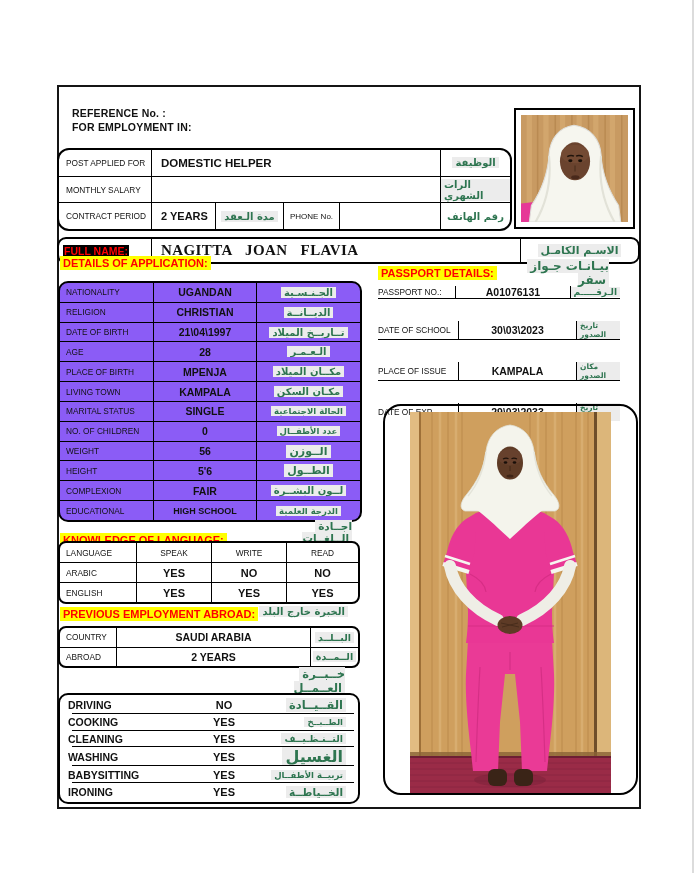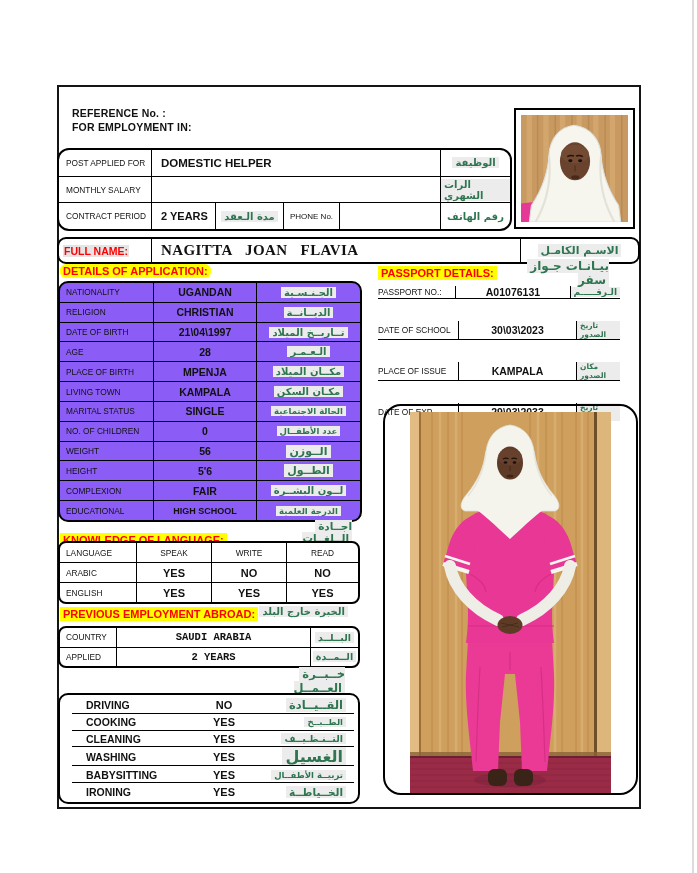--- a/index.html
+++ b/index.html
@@ -33,27 +33,27 @@
   .jt-value-sm { width:63px; font-weight:bold; font-size:11px; padding-left:9px; }
   .jt-contract-ar { width:69px; border-left:1.5px solid #000; border-right:1.5px solid #000; justify-content:center; font-size:10px; }
   .jt-phone { width:56px; font-size:8px; justify-content:center; border-right:1.5px solid #000; }
   .jt-empty { flex:1; }
   .jt-ar { width:70px; border-left:1.5px solid #000; justify-content:center; font-size:10px; }
 
   
   .fullname-row { left:57px; top:237px; width:583px; height:27px; border:2px solid #000; border-radius:9px;
                   display:flex; align-items:stretch; overflow:hidden; background:#fff; }
   .fn-label { width:93px; border-right:1.5px solid #000; display:flex; align-items:center; padding-left:4px; }
-  .fn-label span { background:#e5e5e5; color:#ff0000; font-weight:bold; font-size:10.5px; padding:0 1px; }
+  .fn-label span { background:#000000; color:#ff0000; font-weight:bold; font-size:10.5px; padding:0 1px; }
   .fn-value { flex:1; display:flex; align-items:center; padding-left:9px;
               font-family:"Liberation Serif", serif; font-weight:bold; font-size:15px; word-spacing:9px; letter-spacing:0.4px; }
   .fn-ar { width:118px; border-left:1.5px solid #000; display:flex; align-items:center; justify-content:center; font-size:11px; }
 
   
-  .sec-details { left:60px; top:264px;border-radius:6px; }
+  .sec-details { left:60px; top:256px; }
   .sec-passport { left:378px; top:266px; }
   .ar-passport-title { left:495px; top:259px; width:114px; text-align:right; font-size:12px; }
   .sec-knowledge { left:60px; top:521px;margin-top:12px; }
   .ar-knowledge { left:266px; top:520px; width:86px; text-align:right; font-size:10.5px; }
   .sec-prev { left:60px; top:607px; }
   .ar-prev { left:254px; top:606px; width:94px; text-align:right; font-size:10px; }
   .sec-work { left:60px; top:677px;margin-top:22px; }
   .ar-work { left:252px; top:667px; width:93px; text-align:right; font-size:11.5px; }
 
   
@@ -85,29 +85,29 @@
   .lt-c { width:75px; justify-content:center; font-size:8.3px; border-right:1px solid #000; }
   .lt-c.last { border-right:none; flex:1; }
   .lt-row.data .lt-c { font-weight:bold; font-size:11px; }
 
   
   .prev-table { left:58px; top:626px; width:302px; height:42px; border:2px solid #000; border-radius:8px;
                 display:flex; flex-direction:column; overflow:hidden; background:#fff; }
   .pv-row { flex:1; display:flex; align-items:stretch; border-bottom:1px solid #000; }
   .pv-row:last-child { border-bottom:none; }
   .pv-label { width:57px; font-size:8.3px; padding-left:6px; border-right:1px solid #000; }
-  .pv-value { flex:1; justify-content:center; font-weight:bold; font-size:10.5px;font-family:Liberation Mono, monospace; }
+  .pv-value { flex:1; justify-content:center; font-weight:bold; font-size:10.5px; }
   .pv-ar { width:48px; border-left:1px solid #000; justify-content:center; font-size:9.5px; }
 
   
   .work-table { left:58px; top:693px; width:302px; height:111px; border:2px solid #000; border-radius:10px;
                 display:flex; flex-direction:column; overflow:hidden; background:#fff; padding:2px 0; }
   .wt-row { flex:1; display:flex; align-items:center; position:relative; }
   .wt-row:not(:last-child)::after { content:""; position:absolute; left:12px; right:4px; bottom:0; border-bottom:1px solid #000; }
-  .wt-label { width:128px; padding-left:26px; font-weight:bold; font-size:10.5px; }
+  .wt-label { width:128px; padding-left:8px; font-weight:bold; font-size:10.5px; }
   .wt-value { width:72px; text-align:center; font-weight:bold; font-size:11px; }
   .wt-ar { flex:1; text-align:right; padding-right:12px; font-size:10px; }
   .wt-row:nth-child(1) .wt-ar { font-size:11.5px; }
   .wt-row:nth-child(2) .wt-ar { font-size:8.5px; }
   .wt-row:nth-child(3) .wt-ar { font-size:9.5px; }
   .wt-row:nth-child(4) .wt-ar { font-size:16px; }
   .wt-row:nth-child(5) .wt-ar { font-size:8.5px; }
   .wt-row:nth-child(6) .wt-ar { font-size:10.5px; }
 
   
@@ -434,21 +434,21 @@
 
   <div class="abs prev-table">
     <div class="pv-row">
       <div class="cell pv-label">COUNTRY</div>
       <div class="cell pv-value">SAUDI ARABIA</div>
       <div class="cell pv-ar">
           <span class="ar ar-hl">البــلــد</span>
         </div>
     </div>
     <div class="pv-row">
-      <div class="cell pv-label">APPLIED</div>
+      <div class="cell pv-label">ABROAD</div>
       <div class="cell pv-value">2 YEARS</div>
       <div class="cell pv-ar">
           <span class="ar ar-hl">الــمــدة</span>
         </div>
     </div>
   </div>
 
   <div class="abs sec-title sec-work">WORK EXPERIENCE:</div>
   <div class="abs ar ar-work"><span class="ar-hl">خــبــرة العــمــل</span></div>
 

